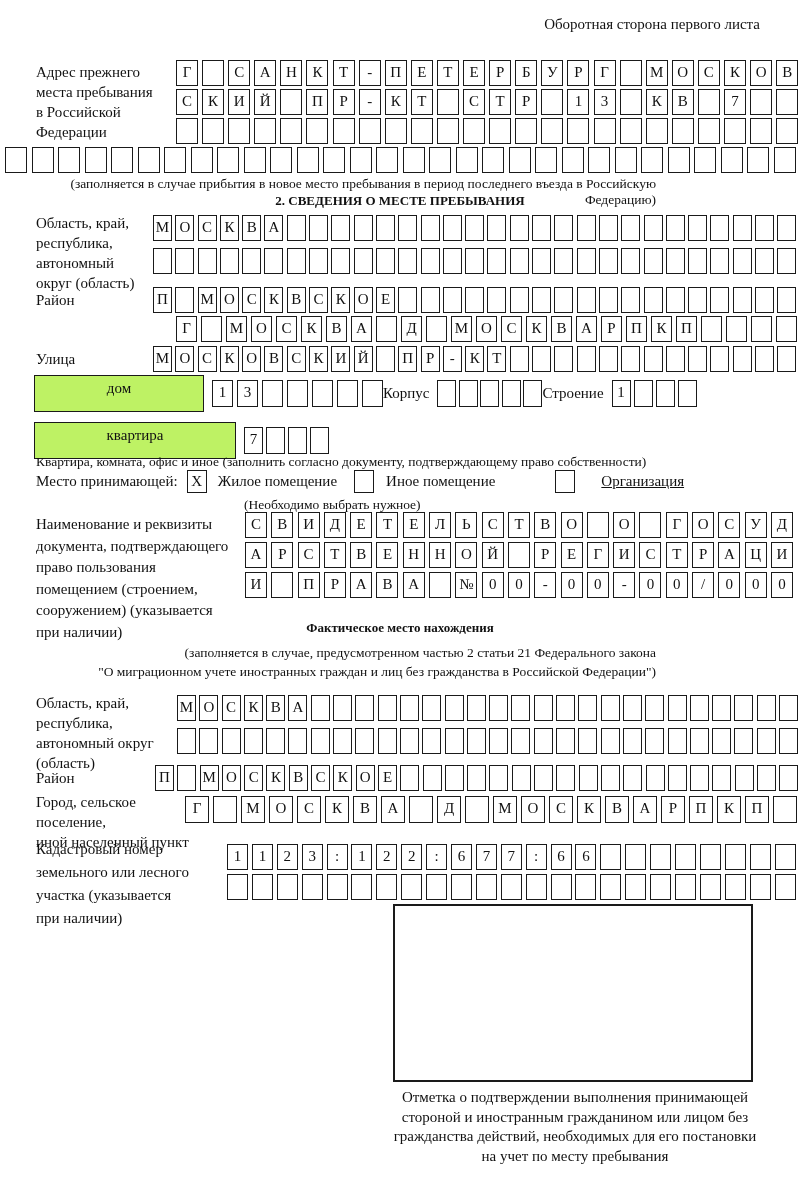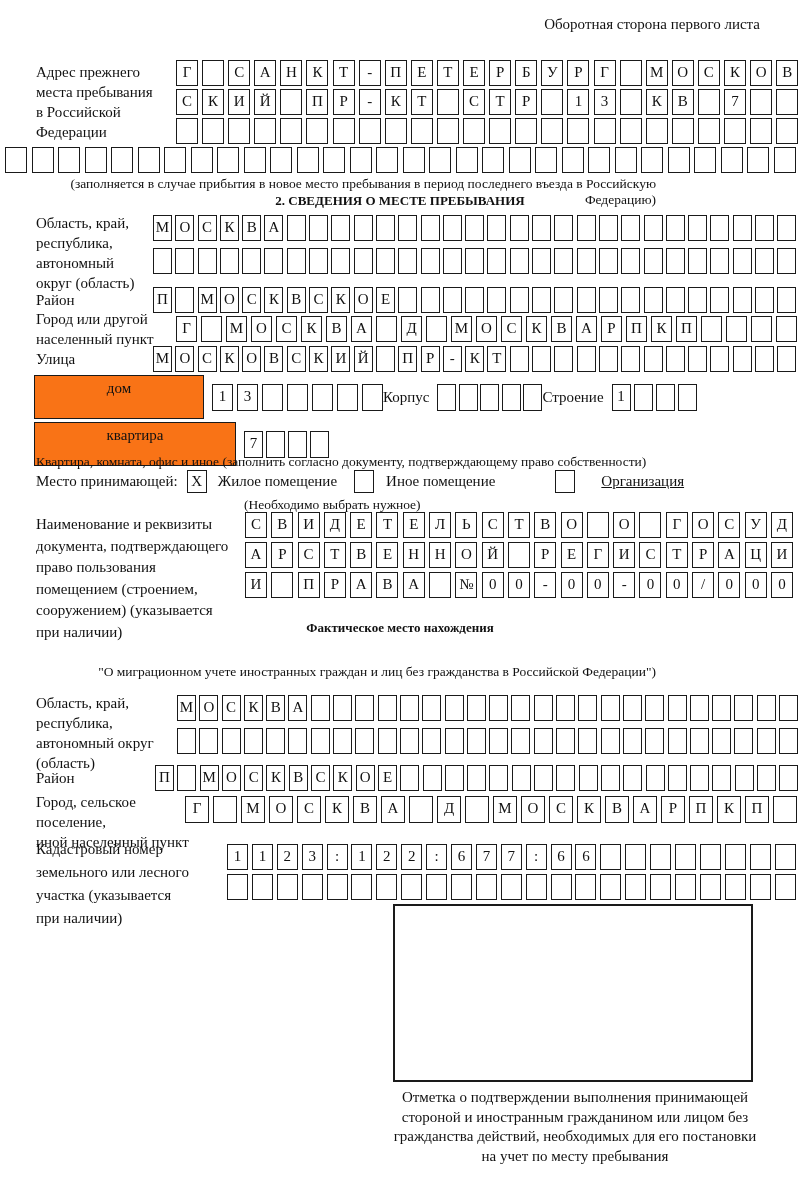--- a/index.html
+++ b/index.html
@@ -14,22 +14,22 @@
   .title { font-size:13px; font-weight:bold; text-align:center; width:800px; left:0; }
   .center { text-align:right; width:656px; left:0; }
   .cells { display:flex; column-gap:var(--g,4px); }
   .cells .cell {
     box-sizing:border-box; width:var(--w,22px); height:var(--h,26px);
     border:1.6px solid #1a1a1a; background:#fff; text-align:center;
     font-size:15px; line-height:22px; overflow:hidden;
   }
   .stack > .cells { margin-bottom:var(--vgap,3px); }
   .wbox {
-    box-sizing:border-box; border:1.7px solid #1a1a1a; height:44px;
-    text-align:center; font-size:15px; line-height:24px; background:#f97316;
+    box-sizing:border-box; border:1.7px solid #1a1a1a; height:37px;
+    text-align:center; font-size:15px; line-height:24px; background:#bef264;
   }
   .inline-row { display:flex; align-items:center; }
   .cb {
     box-sizing:border-box; display:inline-block; width:20px; height:23px;
     border:1.7px solid #1a1a1a; text-align:center; font-size:15px; line-height:20px;
     background:#fff;
   }
   .stamp {
     box-sizing:border-box; border:2px solid #1a1a1a; background:#fff;
   }
@@ -256,22 +256,20 @@
       <span class="cell"></span>
       <span class="cell"></span>
       <span class="cell"></span>
       <span class="cell"></span>
       <span class="cell"></span>
       <span class="cell"></span>
       <span class="cell"></span>
       <span class="cell"></span>
     </div>
 
-  <div class="abs lbl" style="left:36px; top:309px; width:140px;">Город или другой
-населенный пункт</div>
   <div class="abs cells" style="left:176px; top:316px; --w:21px; --g:4px;">
       <span class="cell">Г</span>
       <span class="cell"></span>
       <span class="cell">М</span>
       <span class="cell">О</span>
       <span class="cell">С</span>
       <span class="cell">К</span>
       <span class="cell">В</span>
       <span class="cell">А</span>
       <span class="cell"></span>
@@ -448,20 +446,21 @@
         <span class="cell">0</span>
         <span class="cell">0</span>
         <span class="cell">/</span>
         <span class="cell">0</span>
         <span class="cell">0</span>
         <span class="cell">0</span>
       </div>
   </div>
 
   <div class="abs title" style="top:620px;">Фактическое место нахождения</div>
+  <div class="abs note center" style="top:645px;">(заполняется в случае, предусмотренном частью 2 статьи 21 Федерального закона</div>
   <div class="abs note center" style="top:664px;">"О миграционном учете иностранных граждан и лиц без гражданства в Российской Федерации")</div>
 
   <div class="abs lbl" style="left:36px; top:693px; width:135px;">Область, край,
 республика,
 автономный округ
 (область)</div>
   <div class="abs stack" style="left:177px; top:695px; --w:19px; --g:3.3px; --vgap:7px;">
     <div class="cells">
         <span class="cell">М</span>
         <span class="cell">О</span>

